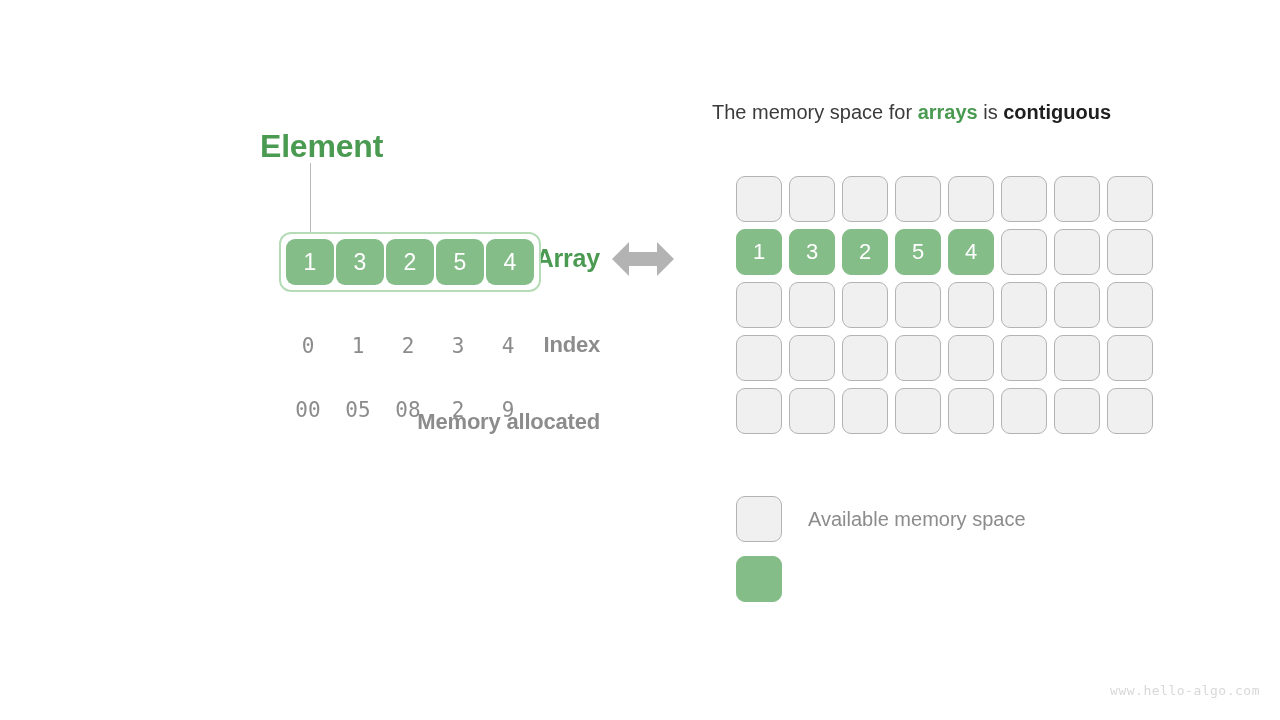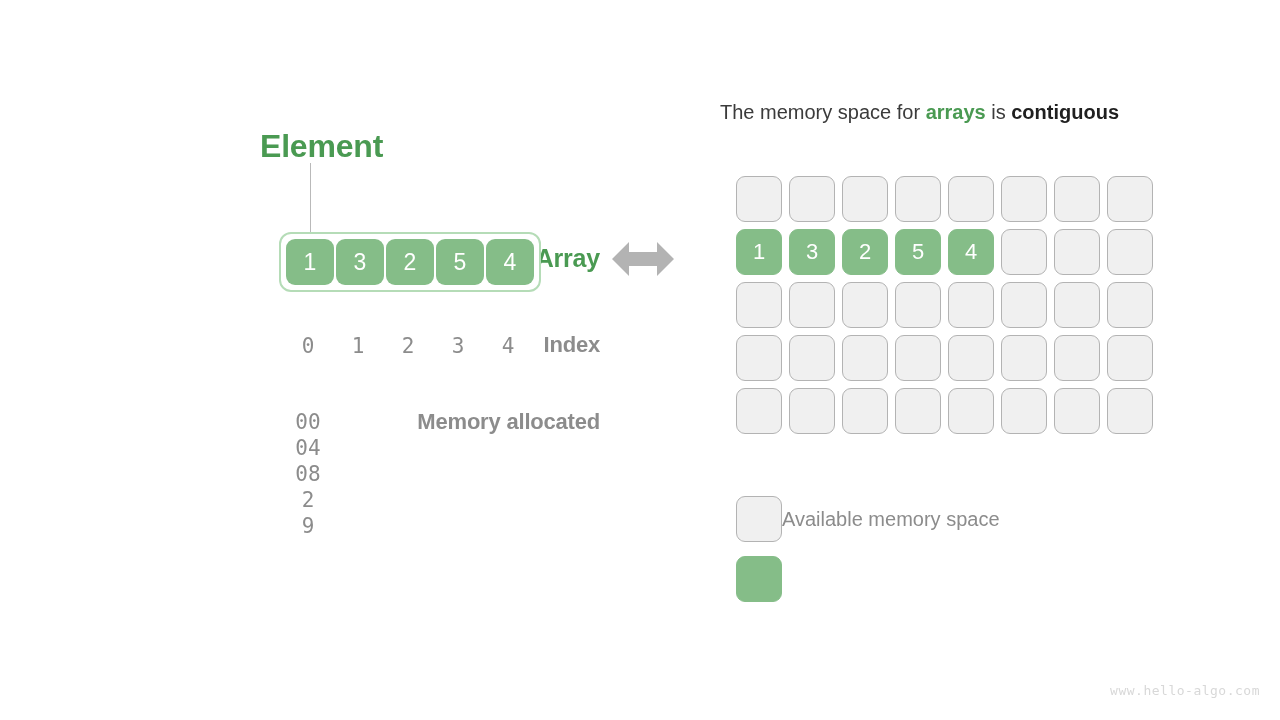--- a/index.html
+++ b/index.html
@@ -101,21 +101,21 @@
     gap: 2px;
     font-family: "DejaVu Sans Mono", monospace;
     color: #8c8c8c;
   }
   .num-row .cellnum {
     width: 48px;
     text-align: center;
     font-size: 21px;
   }
   .index-row { top: 334px; }
-  .memory-row { top: 410px; flex-direction: column; }
+  .memory-row { top: 398px; }
   .memory-row .cellnum { font-size: 21px; }
 
   
   .arrow-wrap {
     position: absolute;
     left: 612px;
     top: 237px;
     width: 62px;
     height: 44px;
   }
@@ -128,21 +128,20 @@
     width: 570px;
     height: 720px;
   }
   .headline {
     position: absolute;
     left: 2px;
     top: 101px;
     font-size: 20px;
     color: #3b3b3b;
     white-space: nowrap;
-    margin-left: 8px;
   }
   .headline .green-b {
     color: #4a9a52;
     font-weight: bold;
   }
   .headline .dark-b {
     color: #1f1f1f;
     font-weight: bold;
   }
 
@@ -191,20 +190,21 @@
     background: #f0f0f0;
     border: 1.5px solid #b3b3b3;
     box-sizing: border-box;
     flex: none;
   }
   .legend-swatch.filled {
     background: #85bd88;
     border-color: #85bd88;
   }
   .legend-text {
+    margin-left: 26px;
     font-size: 20px;
     color: #8c8c8c;
     white-space: nowrap;
   }
 
   .watermark {
     position: absolute;
     right: 20px;
     bottom: 22px;
     font-family: "DejaVu Sans Mono", monospace;
@@ -242,21 +242,21 @@
     <div class="num-row index-row">
       <div class="cellnum">0</div>
       <div class="cellnum">1</div>
       <div class="cellnum">2</div>
       <div class="cellnum">3</div>
       <div class="cellnum">4</div>
     </div>
 
     <div class="num-row memory-row">
       <div class="cellnum">00</div>
-      <div class="cellnum">04</div>
+      <div class="cellnum">05</div>
       <div class="cellnum">08</div>
       <div class="cellnum">2</div>
       <div class="cellnum">9</div>
     </div>
   </div>
 
   <div class="arrow-wrap">
     <svg width="62" height="44" viewBox="0 0 62 44" xmlns="http://www.w3.org/2000/svg">
       <path d="M0 22 L17 5 L17 15 L45 15 L45 5 L62 22 L45 39 L45 29 L17 29 L17 39 Z" fill="#b3b3b3"></path>
     </svg>

